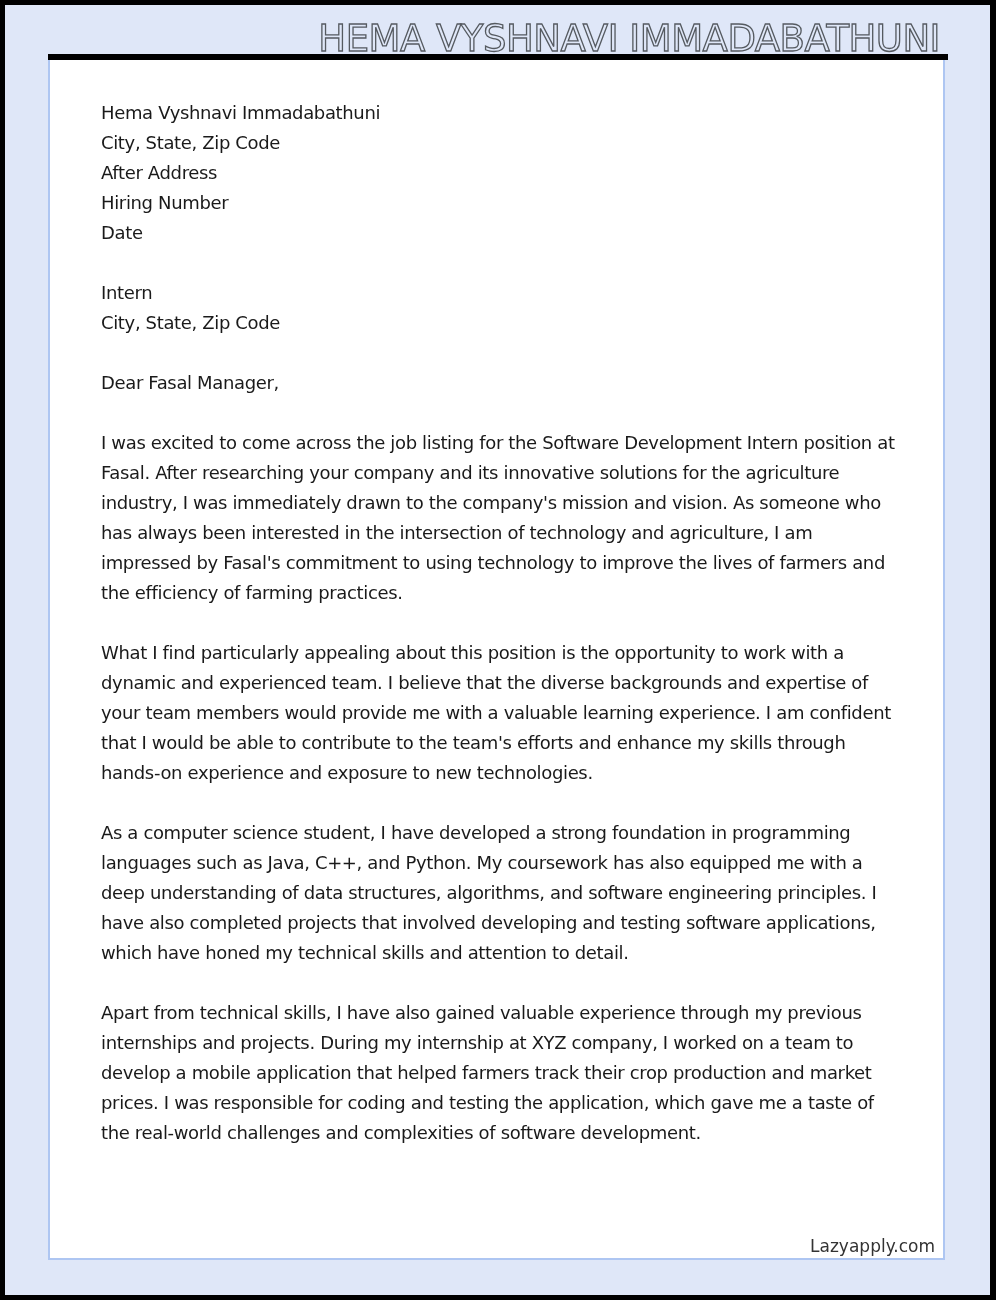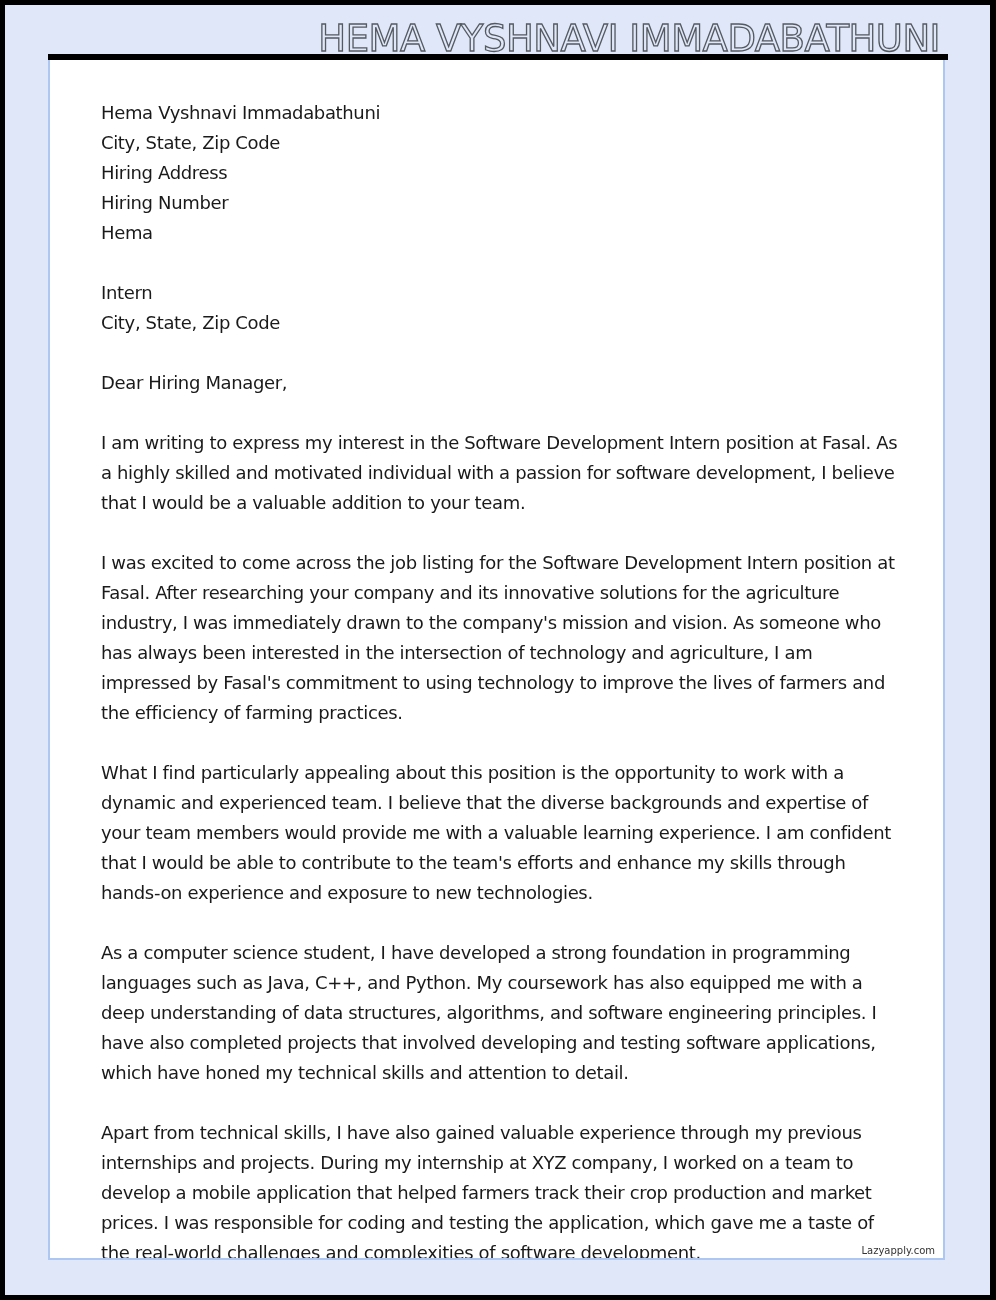--- a/index.html
+++ b/index.html
@@ -30,46 +30,45 @@
   }
   .letter {
     position:absolute; left:51px; top:38px; width:800px;
     font-family:"DejaVu Sans", sans-serif;
     font-size:18px; line-height:30px; color:#1a1a1a; letter-spacing:-0.35px;
   }
   .letter p { margin:0 0 30px 0; }
   .line { display:block; }
   .watermark {
     position:absolute; right:8px; bottom:2px;
-    font-family:"DejaVu Sans", sans-serif; font-size:10px; color:#333;
+    font-family:"DejaVu Sans", sans-serif; font-size:17px; color:#333;
     background:#fff; padding:0 0 0 6px;
   }
 </style>
 </head>
 <body>
 
 <div class="frame">
   <div class="header-title">HEMA VYSHNAVI IMMADABATHUNI</div>
 </div>
 <div class="header-rule"></div>
 
 <div class="paper">
   <div class="letter">
     <p>
       <span class="line">Hema Vyshnavi Immadabathuni</span>
       <span class="line">City, State, Zip Code</span>
-      <span class="line">Hiring Address</span>
+      <span class="line">After Address</span>
       <span class="line">Hiring Number</span>
-      <span class="line">Hema</span>
+      <span class="line">Date</span>
     </p>
     <p>
       <span class="line">Intern</span>
       <span class="line">City, State, Zip Code</span>
     </p>
-    <p>Dear Hiring Manager,</p>
-    <p>I am writing to express my interest in the Software Development Intern position at Fasal. As a highly skilled and motivated individual with a passion for software development, I believe that I would be a valuable addition to your team.</p>
+    <p>Dear Fasal Manager,</p>
     <p>I was excited to come across the job listing for the Software Development Intern position at Fasal. After researching your company and its innovative solutions for the agriculture industry, I was immediately drawn to the company's mission and vision. As someone who has always been interested in the intersection of technology and agriculture, I am impressed by Fasal's commitment to using technology to improve the lives of farmers and the efficiency of farming practices.</p>
     <p>What I find particularly appealing about this position is the opportunity to work with a dynamic and experienced team. I believe that the diverse backgrounds and expertise of your team members would provide me with a valuable learning experience. I am confident that I would be able to contribute to the team's efforts and enhance my skills through hands-on experience and exposure to new technologies.</p>
     <p>As a computer science student, I have developed a strong foundation in programming languages such as Java, C++, and Python. My coursework has also equipped me with a deep understanding of data structures, algorithms, and software engineering principles. I have also completed projects that involved developing and testing software applications, which have honed my technical skills and attention to detail.</p>
     <p>Apart from technical skills, I have also gained valuable experience through my previous internships and projects. During my internship at XYZ company, I worked on a team to develop a mobile application that helped farmers track their crop production and market prices. I was responsible for coding and testing the application, which gave me a taste of the real-world challenges and complexities of software development.</p>
   </div>
   <div class="watermark">Lazyapply.com</div>
 </div>
 
 </body></html>

